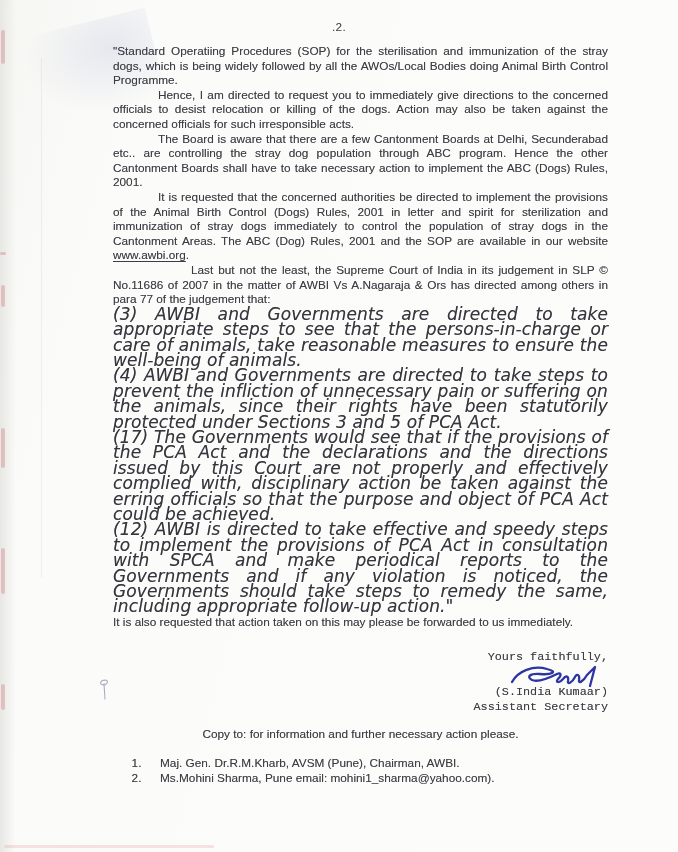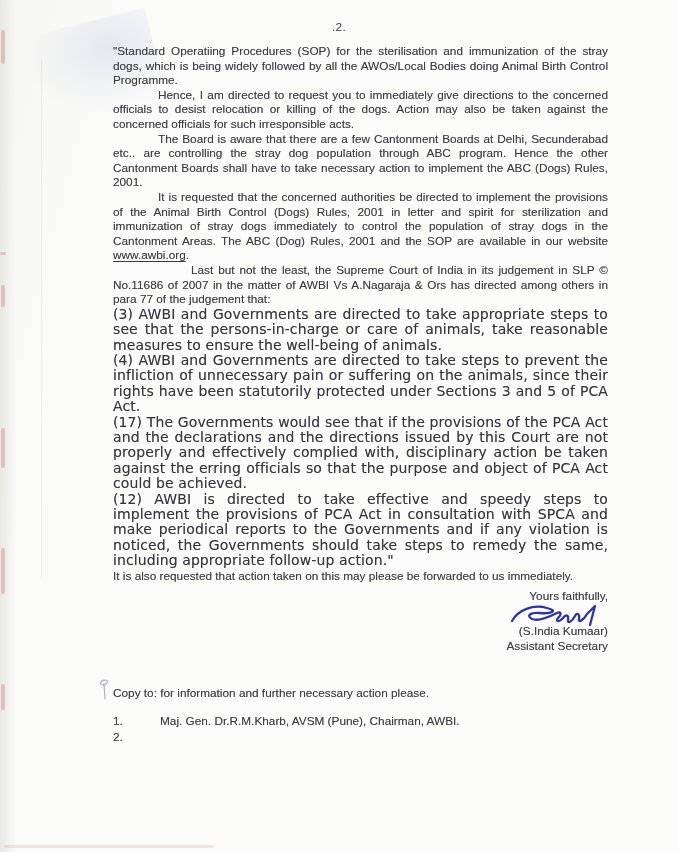--- a/index.html
+++ b/index.html
@@ -28,27 +28,28 @@
   .content p{margin:0;}
   .mb15{margin-bottom:15px;} .mb13{margin-bottom:13px;} .mb12{margin-bottom:12px;}
   .mb11{margin-bottom:11px;} .mb10{margin-bottom:10px;} .mb9{margin-bottom:9px;}
   .mb7{margin-bottom:7px;}
   .ind1{text-indent:45px;}
   .ind2{text-indent:78px;}
   .weblink{text-decoration:underline;text-underline-offset:2px;}
   .quote{
     margin-left:46px;
     font-family:"DejaVu Sans",sans-serif;
-    font-size:14px;line-height:15.4px;letter-spacing:.1px;
+    font-style:italic;
+    font-size:17px;line-height:15.4px;letter-spacing:.1px;
     color:#35353e;
   }
-  .closing{margin-top:6px;text-align:right;line-height:14px;}
+  .closing{margin-top:21px;text-align:right;line-height:14px;font-family:Liberation Mono, monospace;}
   .signature-svg{display:block;margin:-3px 4px -4px auto;}
   .signer{line-height:14.8px;}
-  .copy-block{margin-top:32px;text-align:left;}
+  .copy-block{margin-top:12px;text-align:center;}
   .copy-items{margin-top:14px;}
   .copy-row{display:flex;line-height:15.6px;}
   .copy-num{width:47px;flex:0 0 47px;}
   .pen-mark{position:absolute;left:95px;top:677px;}
 </style>
 </head>
 <body>
 
 <div class="page">
 
@@ -99,18 +100,19 @@
 
     <div class="copy-block">
       <div>Copy to: for information and further necessary action please.</div>
       <div class="copy-items">
         <div class="copy-row">
           <span class="copy-num">1.</span>
           <span>Maj. Gen. Dr.R.M.Kharb, AVSM (Pune), Chairman, AWBI.</span>
         </div>
         <div class="copy-row">
           <span class="copy-num">2.</span>
+          <span>Ms.Mohini Sharma, Pune email: mohini1_sharma@yahoo.com).</span>
         </div>
       </div>
     </div>
 
   </div>
 </div>
 
 </body></html>

